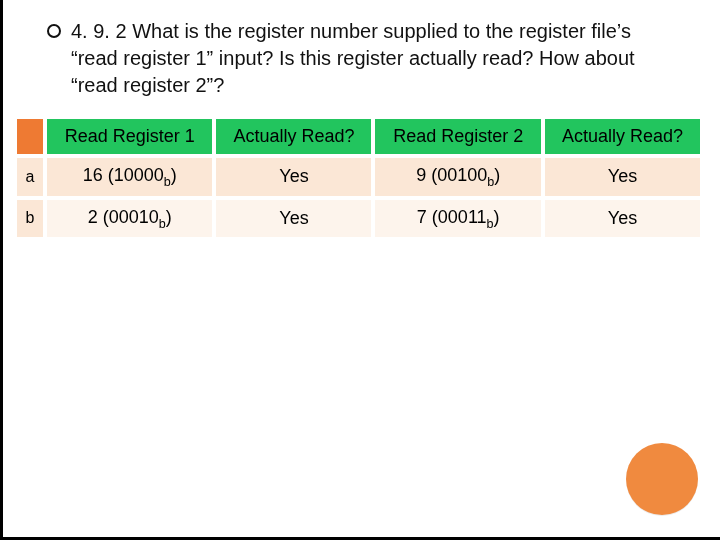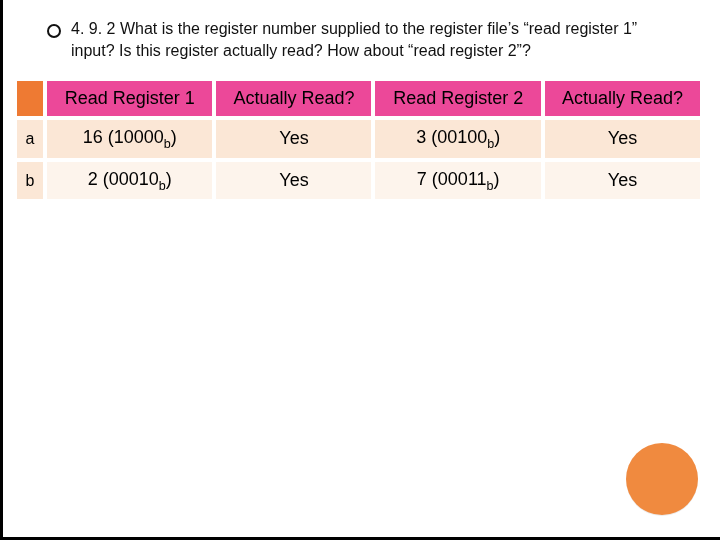--- a/index.html
+++ b/index.html
@@ -10,21 +10,21 @@
     height: 540px;
     background: #fff;
     border-left: 3px solid #000;
     border-bottom: 3px solid #000;
   }
   .content {
     padding: 18px 38px 0 42px;
   }
   .bullets {
     list-style: none;
-    font-size: 16px;
+    font-size: 20px;
     line-height: 1.35;
     color: #111;
   }
   .bullets li {
     position: relative;
     padding-left: 26px;
     margin-bottom: 4px;
   }
   .bullets li::before {
     content: "";
@@ -46,21 +46,21 @@
     border-spacing: 4px;
     width: 100%;
     font-size: 18px;
   }
   th, td {
     text-align: center;
     padding: 7px 6px;
     font-weight: 400;
   }
   thead th {
-    background: #ec4899;
+    background: #22c55e;
     color: #000;
     white-space: nowrap;
   }
   thead th.rowhead-spacer {
     background: #ee7a33;
     width: 26px;
   }
   tbody td.rowlabel {
     background: #fbe7d6;
     width: 26px;
@@ -106,21 +106,21 @@
       <tbody>
         <tr class="odd">
           <td class="rowlabel">a</td>
           <td class="cell">
             <span>16 (10000</span><sub>b</sub><span>)</span>
           </td>
           <td class="cell">
             <span>Yes</span>
           </td>
           <td class="cell">
-            <span>3 (00100</span><sub>b</sub><span>)</span>
+            <span>9 (00100</span><sub>b</sub><span>)</span>
           </td>
           <td class="cell">
             <span>Yes</span>
           </td>
         </tr>
         <tr class="even">
           <td class="rowlabel">b</td>
           <td class="cell">
             <span>2 (00010</span><sub>b</sub><span>)</span>
           </td>

